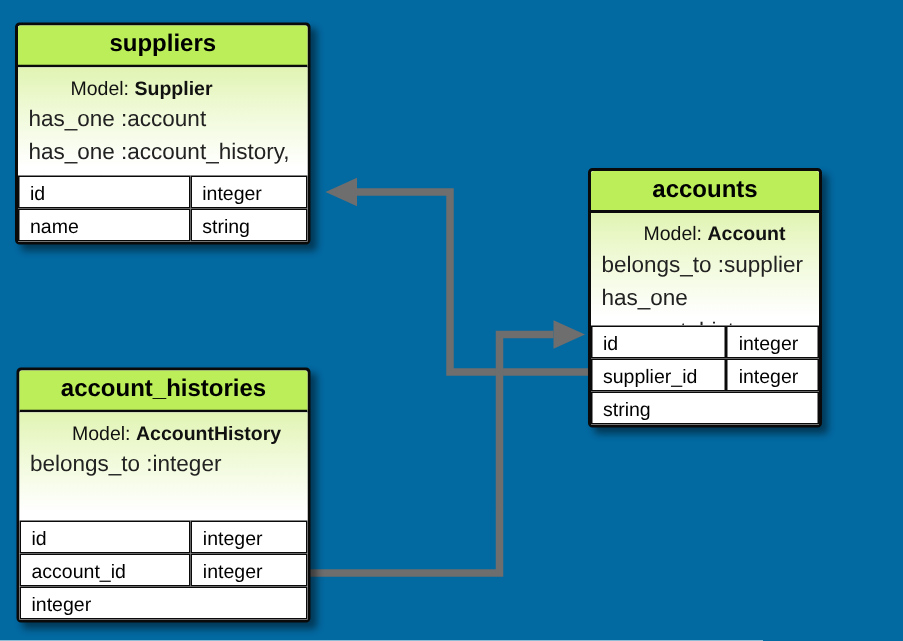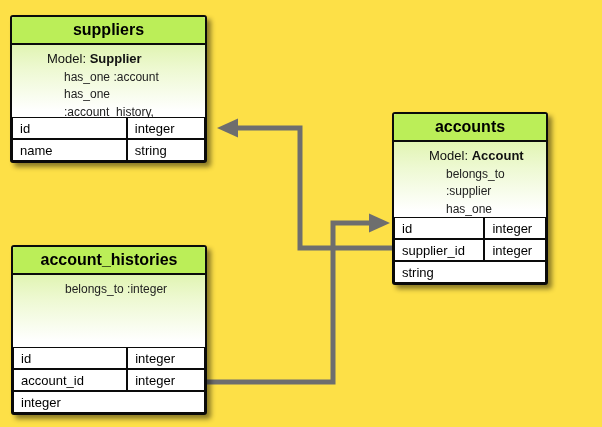--- a/index.html
+++ b/index.html
@@ -1,18 +1,18 @@
 <!DOCTYPE html>
 <html><head>
 <meta charset="utf-8">
 <style>
   * { margin:0; padding:0; box-sizing:border-box; }
   html,body { background:#ffffff; }
   .canvas {
-    position:relative; width:602px; height:427px; background:#fde047;
+    position:relative; width:602px; height:427px; background:#0369a1;
     font-family:"Liberation Sans", sans-serif; overflow:hidden;
   }
   svg.connectors { position:absolute; left:0; top:0; z-index:1; }
   svg.connectors path { stroke:#6e6e6e; stroke-width:5; fill:none; }
   svg.connectors polygon { fill:#6e6e6e; stroke:none; }
   .dbtable {
     position:absolute; z-index:2; display:flex; flex-direction:column;
     border:2px solid #0a0a0a; border-radius:3px; background:#ffffff;
     box-shadow:4px 4px 5px rgba(0,0,0,0.45);
   }
@@ -21,21 +21,21 @@
     text-align:center; font-weight:bold; font-size:16px; color:#000;
     display:flex; align-items:center; justify-content:center;
     border-top-left-radius:2px; border-top-right-radius:2px;
   }
   .tmodel {
     flex:1 1 auto; background:linear-gradient(to bottom,#e1f4b3 0%,#eef9d3 35%,#ffffff 92%);
     padding:6px 7px 0 7px; overflow:hidden;
   }
   .mline { font-size:13px; color:#111; margin-bottom:3px;margin-left:28px; }
   .mname { font-weight:bold; }
-  .aline { font-size:12px; color:#222; line-height:1.45;margin-left:45px; }
+  .aline { font-size:15px; color:#222; line-height:1.45; }
   .trows { flex:0 0 auto; display:flex; flex-direction:column; gap:0; background:#ffffff; }
   .trow { display:flex; gap:0; height:22px; flex:0 0 22px; }
   .cell {
     border:1px solid #0a0a0a; background:#ffffff; font-size:13px; color:#000;
     display:flex; align-items:center; padding-left:7px; height:22px;
   }
   .cname { width:59.5%; }
   .ctype { flex:1; }
 </style>
 </head>
@@ -88,20 +88,21 @@
       </div>
       <div class="trow">
         <div class="cell ctype">string</div>
       </div>
     </div>
   </div>
 
   <div class="dbtable" style="left:11px; top:245px; width:196px; height:170px;">
     <div class="thead">account_histories</div>
     <div class="tmodel">
+      <div class="mline"><span class="mlabel">Model:</span> <span class="mname">AccountHistory</span></div>
       <div class="aline">belongs_to :integer</div>
     </div>
     <div class="trows">
       <div class="trow">
         <div class="cell cname">id</div>
         <div class="cell ctype">integer</div>
       </div>
       <div class="trow">
         <div class="cell cname">account_id</div>
         <div class="cell ctype">integer</div>

